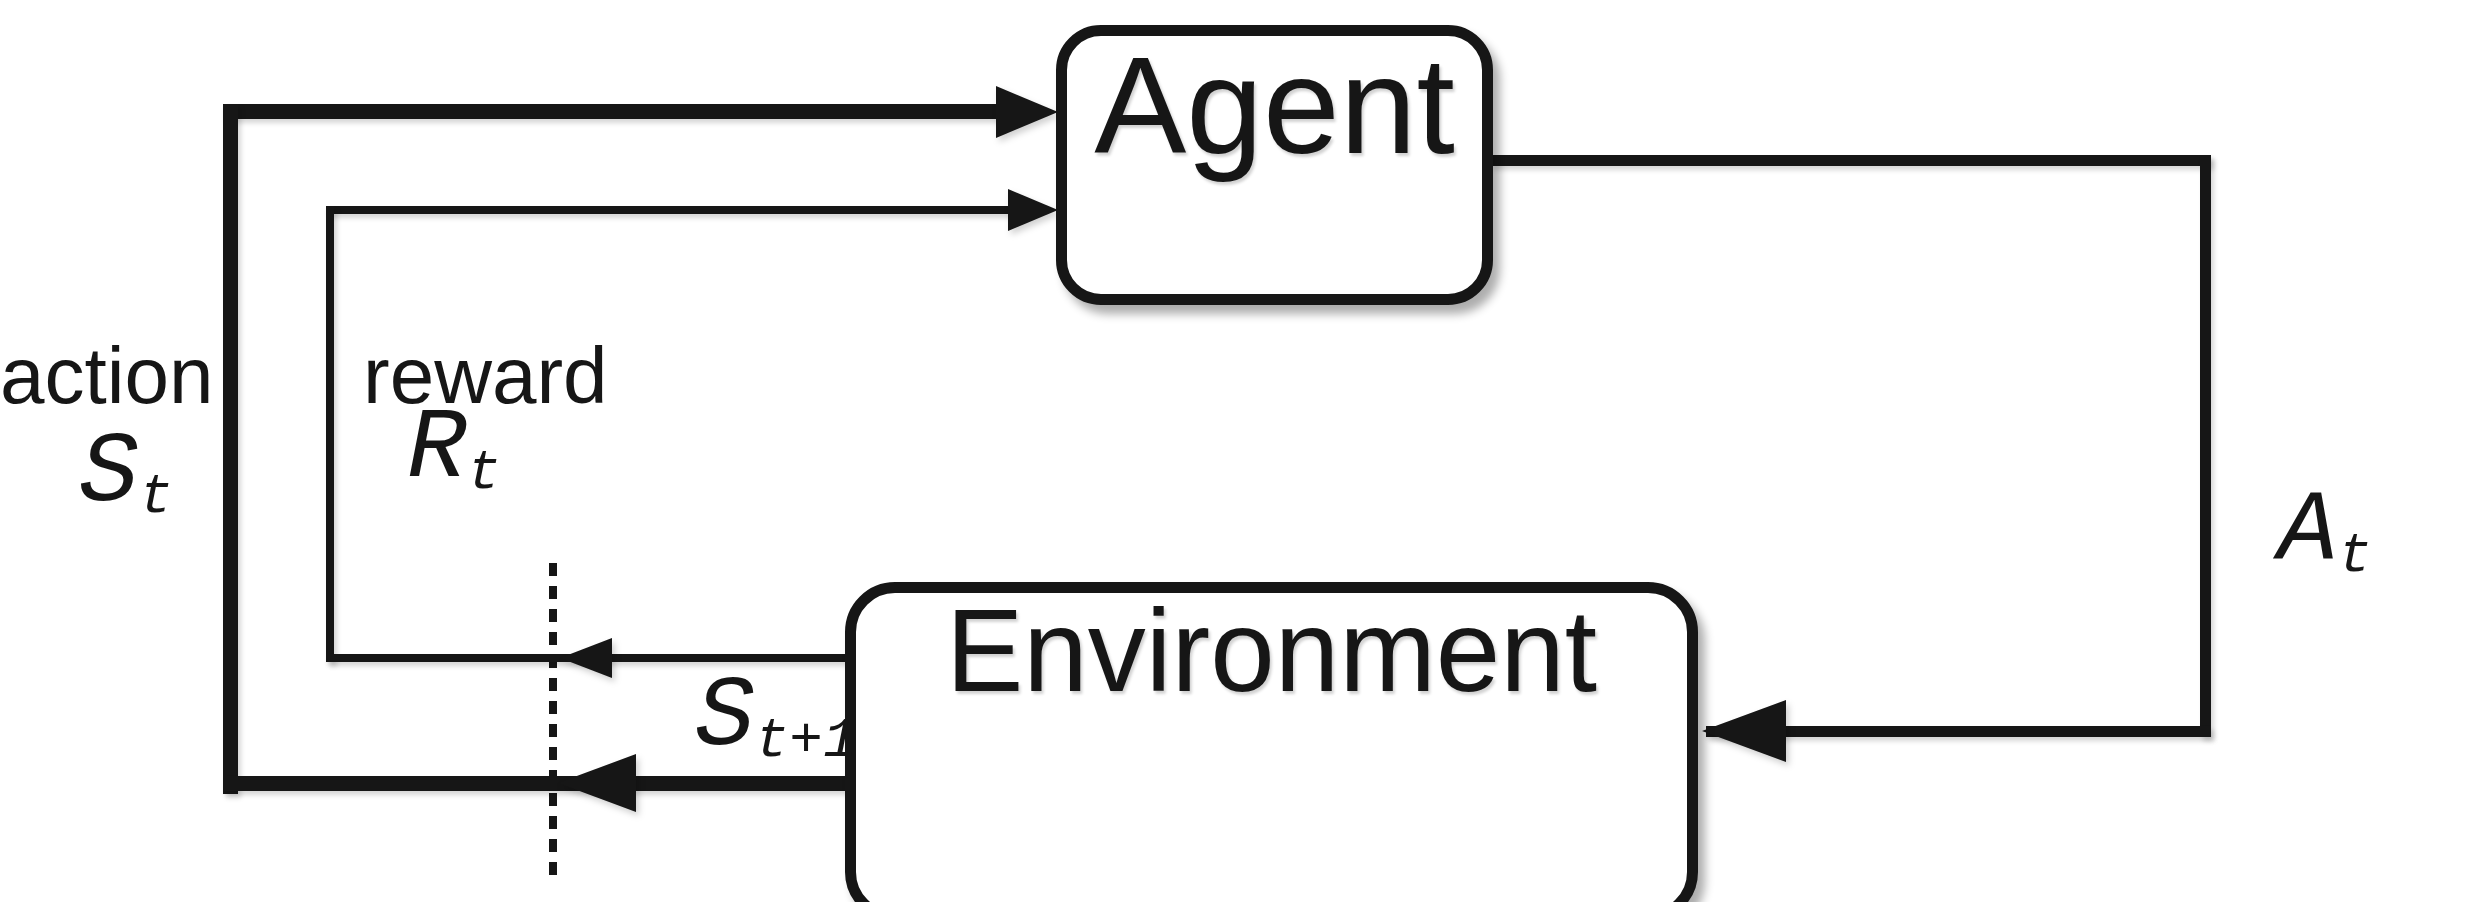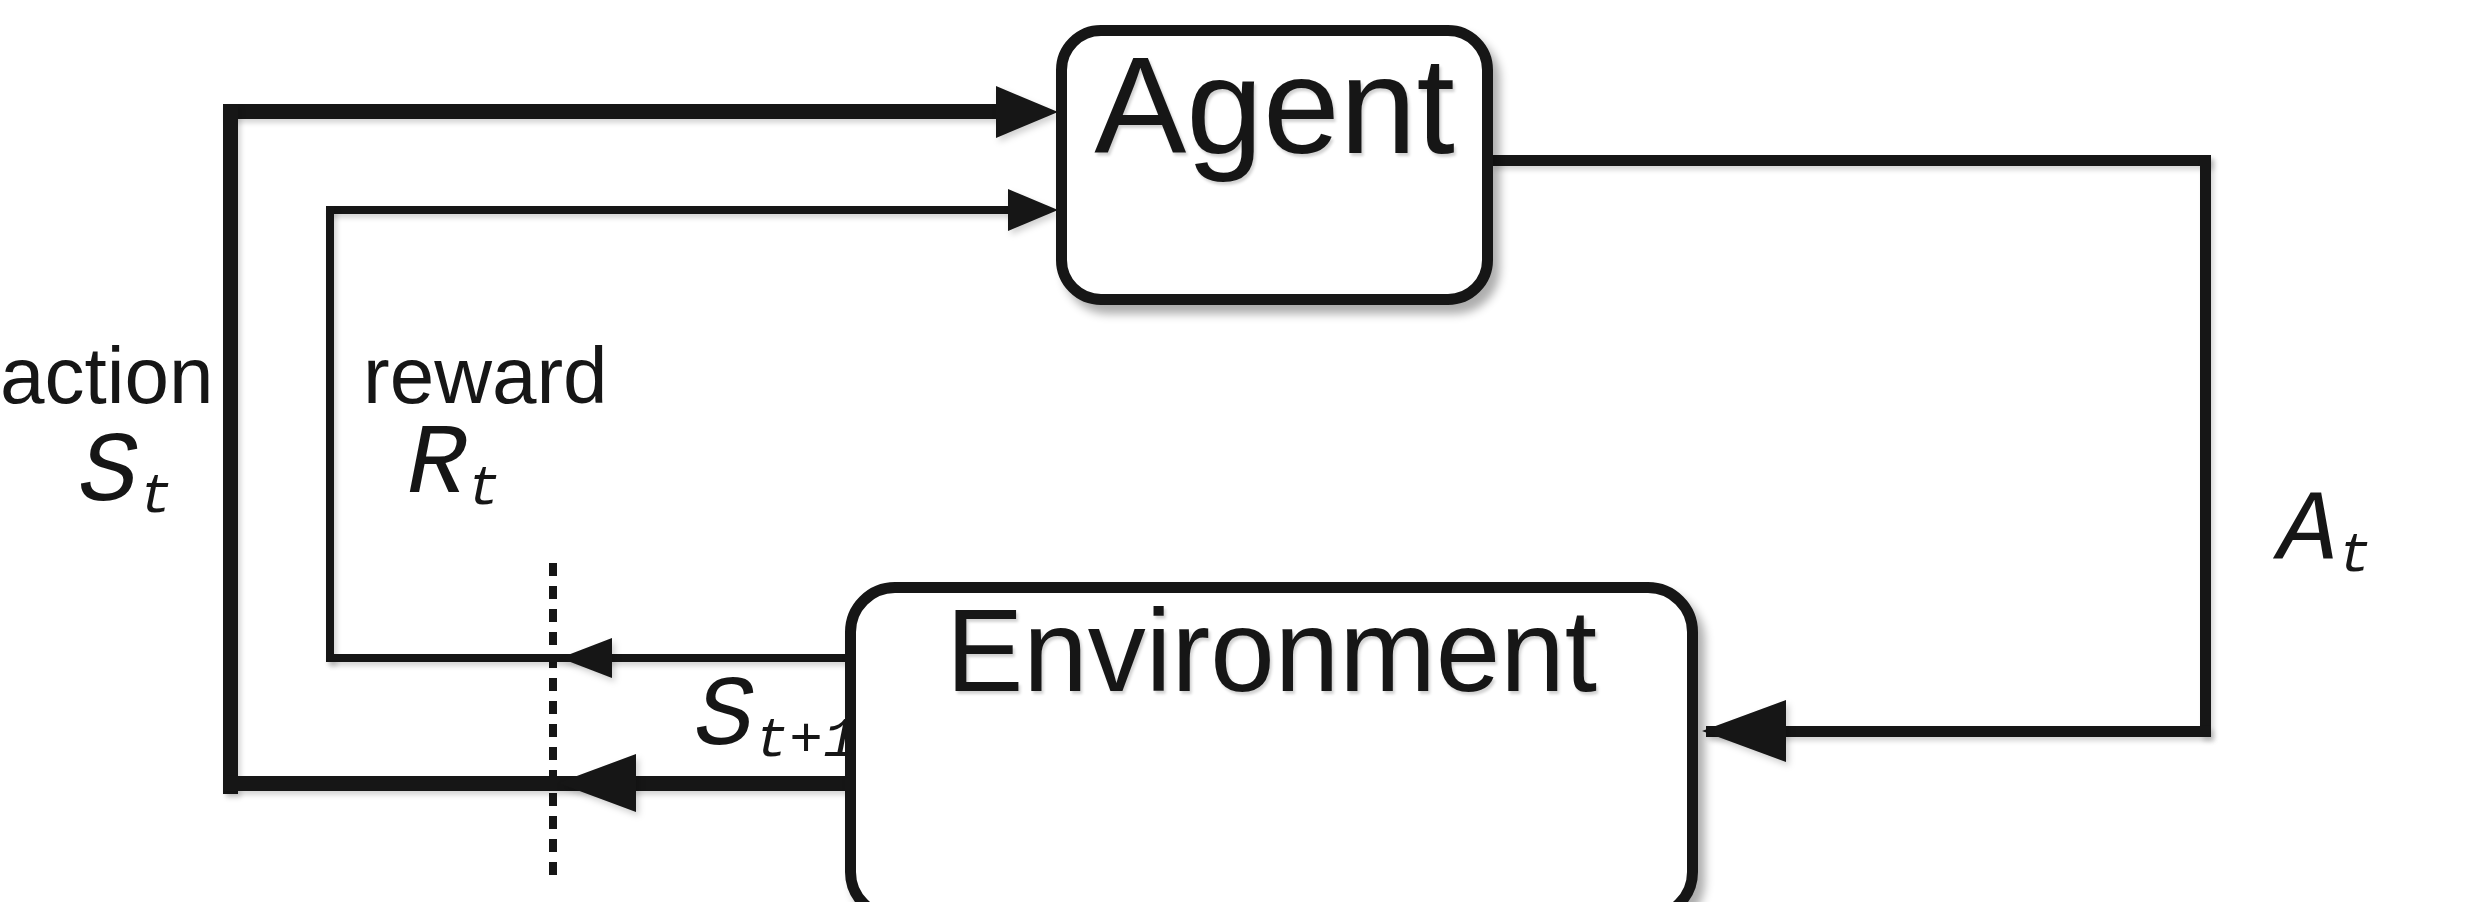--- a/index.html
+++ b/index.html
@@ -114,20 +114,20 @@
   </div>
 
   <div class="node" style="left:845px;top:582px;width:853px;height:340px;border-radius:50px;">
     <span class="node-label" style="font-size:116px;">Environment</span>
   </div>
 
   <div class="word t-center" style="left:0px;top:336px;width:212px;">action</div>
   <div class="math t-center" style="left:0px;top:424px;width:212px;"><span>S</span><sub>t</sub></div>
 
   <div class="word" style="left:363px;top:336px;">reward</div>
-  <div class="math" style="left:367px;top:416px;"><span>R</span><sub>t</sub></div>
+  <div class="math" style="left:367px;top:400px;"><span>R</span><sub>t</sub></div>
 
   <div class="math" style="left:2238px;top:483px;"><span>A</span><sub>t</sub></div>
 
 
   <div class="math" style="left:655px;top:668px;"><span>S</span><sub>t+1</sub></div>
 
 </div>
 
 </body></html>

